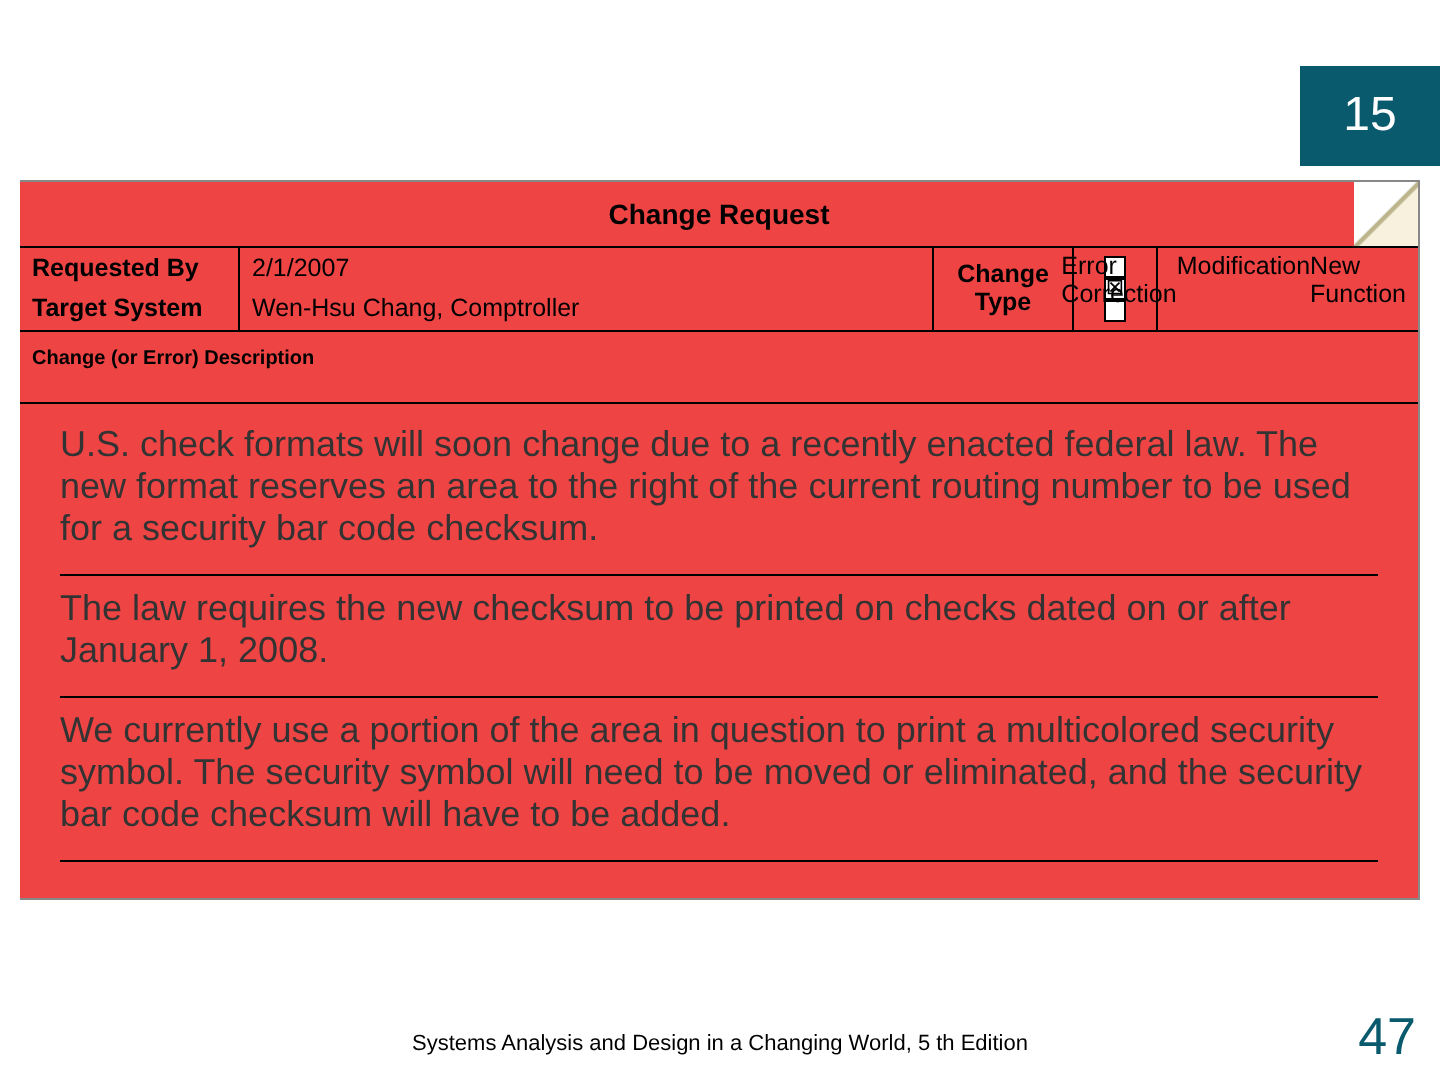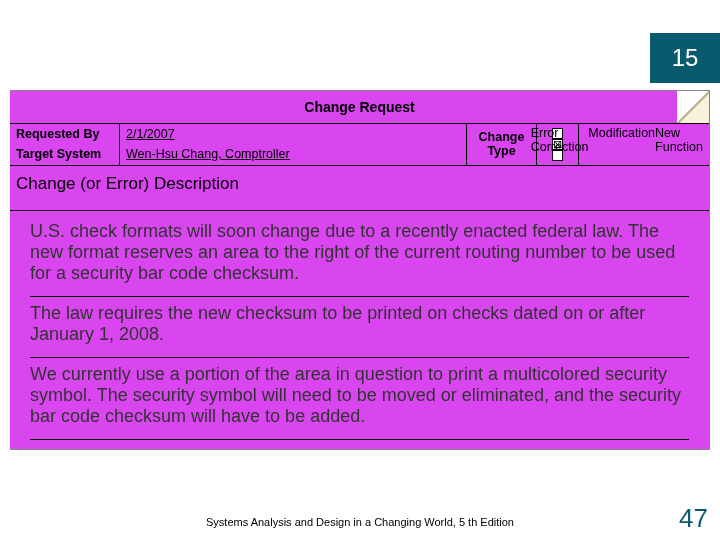--- a/index.html
+++ b/index.html
@@ -19,21 +19,21 @@
   }
   .title-line h1 { font-size: 28px; font-weight: 400; color: #000; }
   .subtitle {
     position: absolute; top: 55px; left: 0; right: 0;
     text-align: center; font-size: 16px; color: #000;
   }
 
   .figure-wrap {
     position: absolute; top: 90px; left: 10px; right: 10px;
     height: 360px;
-    background: #d946ef;
+    background: #ef4444;
     border-top: 1px solid #888;
     border-right: 1px solid #888;
     border-bottom: 1px solid #888;
     padding: 0;
   }
   
   .dogear {
     position: absolute; top: 0; right: 0;
     width: 32px; height: 32px;
     background: linear-gradient(135deg, #fff 0 48%, #bcb48c 50% 53%, #f7f1dd 55% 100%);
@@ -42,36 +42,36 @@
   .form-title {
     text-align: center; font-weight: bold; font-size: 14px;
     padding: 8px 0; border-bottom: 1px solid #000;
   }
 
   .header-row { display: flex; border-bottom: 1px solid #000; font-size: 12.5px; }
   .hcell { border-right: 1px solid #000; padding: 0; }
   .hcell:last-child { border-right: none; }
 
   .labels-col { width: 110px; }
-  .values-col { flex: 1; text-decoration: underline; }
+  .values-col { flex: 1; }
   .ct-label-col { width: 70px; display: flex; align-items: center; justify-content: center; text-align: center; font-weight: bold; line-height: 1.1; }
   .ct-boxes-col { width: 42px; display: flex; flex-direction: column; align-items: center; justify-content: space-around; padding: 4px 0; }
   .ct-opts-col { width: 130px; display: flex; justify-content: flex-end; padding: 2px 6px; font-weight: normal; }
 
   .labels-col .lr, .values-col .vr { padding: 3px 6px; height: 20px; line-height: 14px; }
   .labels-col .lr { font-weight: bold; }
 
   .cbox {
     width: 11px; height: 11px; border: 1px solid #000; background: #fff;
     display: flex; align-items: center; justify-content: center;
     font-size: 11px; line-height: 11px;
   }
 
   .section-head {
-    font-weight: normal; font-size: 17px;
+    font-weight: bold; font-size: 10px;
     padding: 8px 6px 16px 6px;
     border-bottom: 1px solid #000;
   }
   .body-text { font-size: 18px; color: #333; padding: 0 20px; }
   .body-text p { margin: 0; padding: 6px 0; }
   .body-text .rule { border-bottom: 1px solid #000; height: 0; margin-top: 6px; }
   .body-text .para1 { padding-top: 10px; }
 
   .footer-cite {
     position: absolute; bottom: 12px; left: 0; right: 0;

